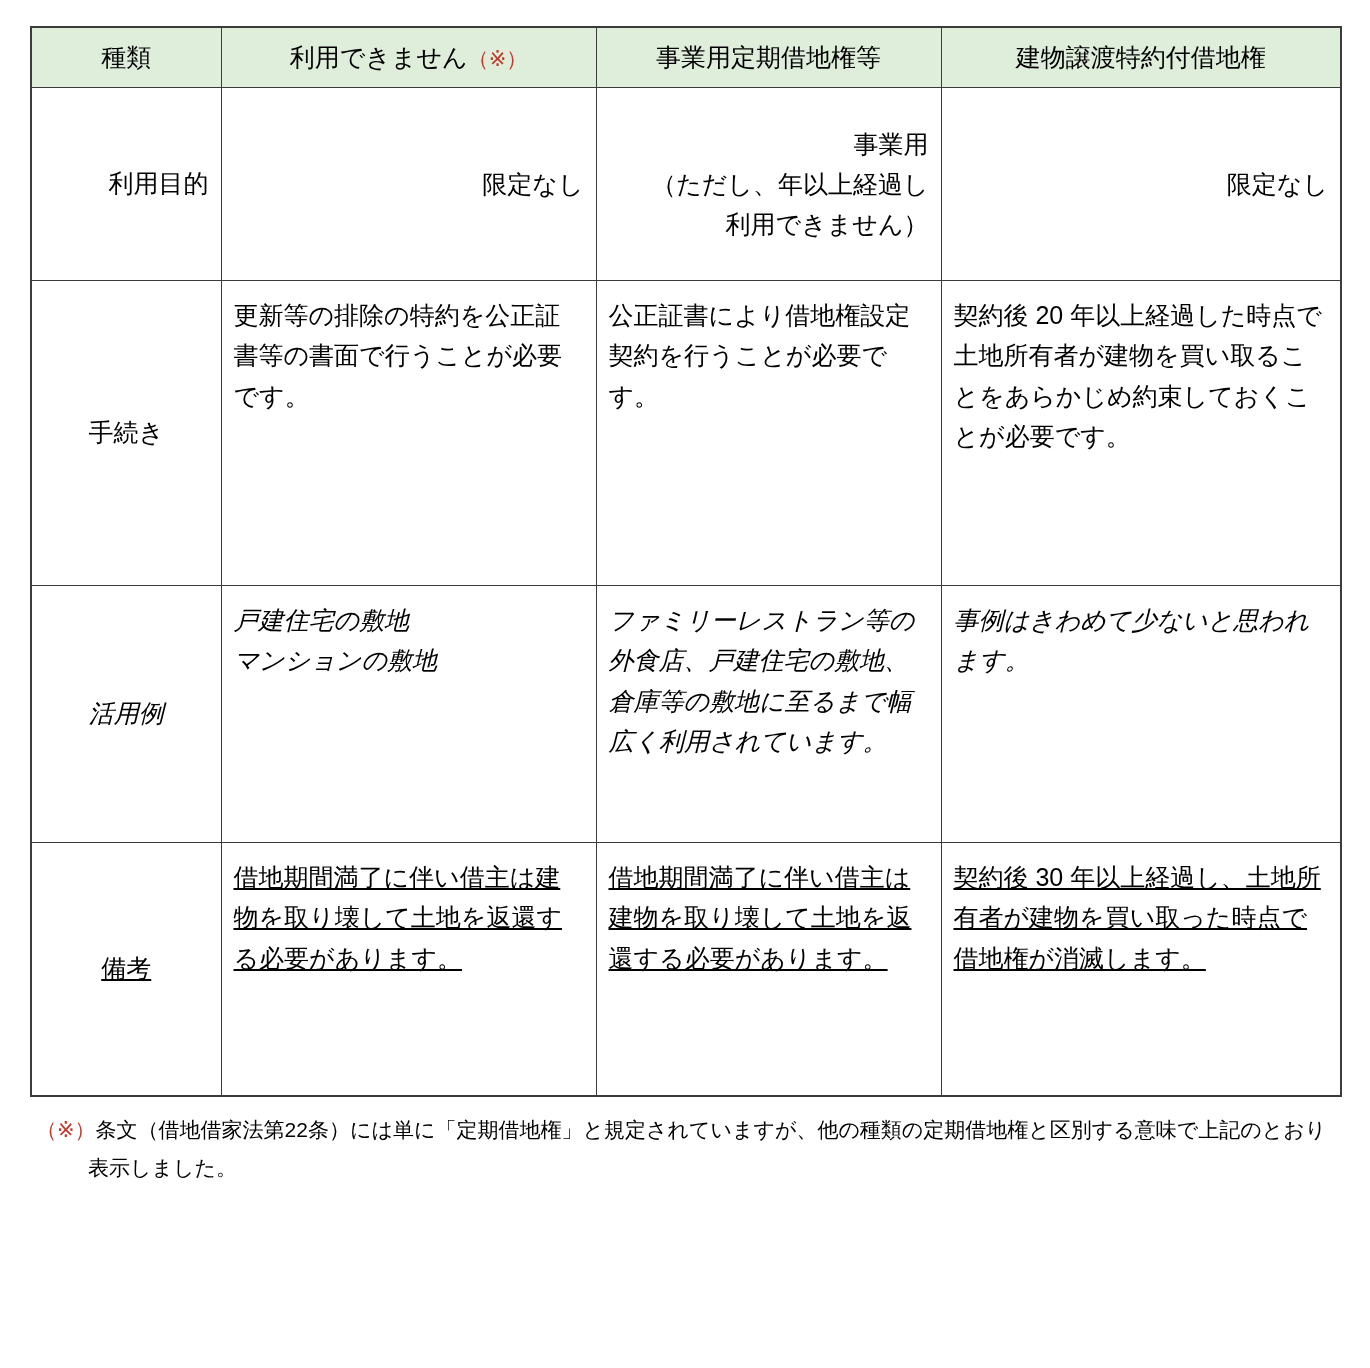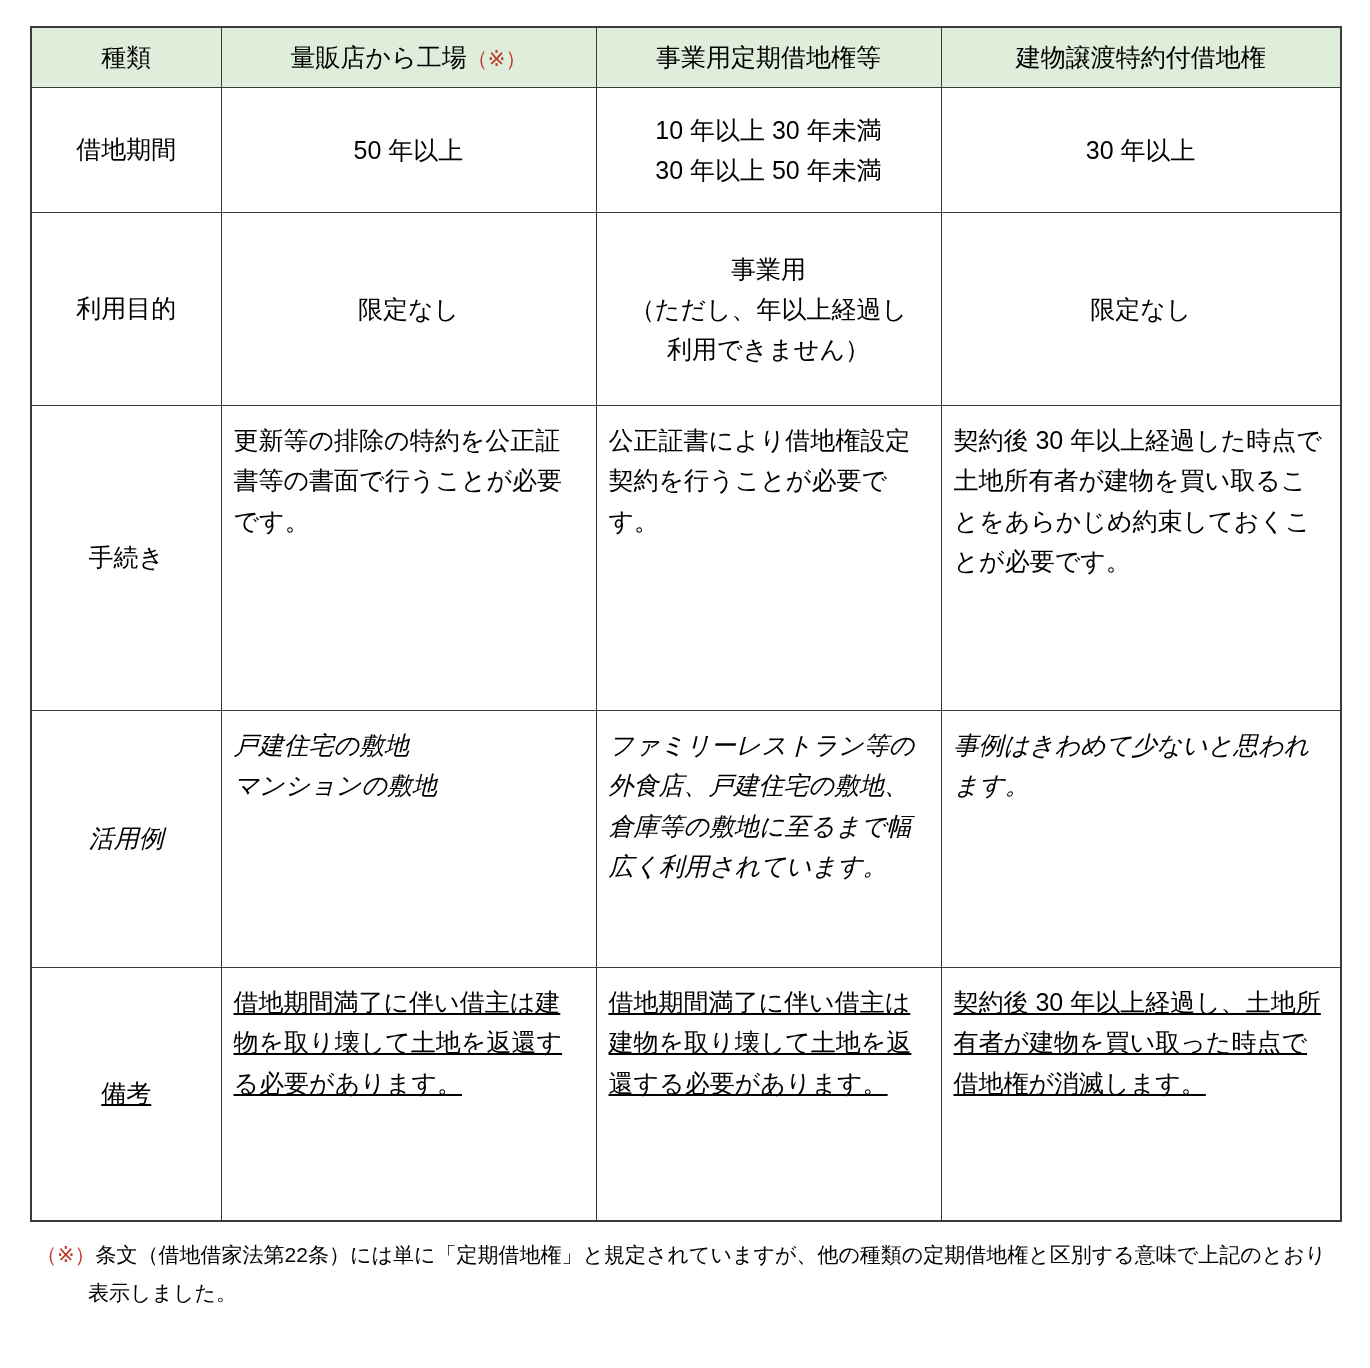--- a/index.html
+++ b/index.html
@@ -58,21 +58,21 @@
   td.center {
     text-align: center;
   }
   td.left {
     text-align: left;
   }
   .line { display: block; }
 
   tr.r-konkyo td { height: 48px; }
   tr.r-kikan td { height: 104px; }
-  tr.r-mokuteki td { height: 172px; }
+  tr.r-mokuteki td { height: 172px; text-align: right; }
   tr.r-tetsuzuki td { height: 280px; margin-top: 6px; }
   tr.r-katsuyo td { height: 232px; font-style: italic; }
   tr.r-bikou td { height: 228px; text-decoration: underline; }
 
   tr.r-tetsuzuki td.left,
   tr.r-katsuyo td.left,
   tr.r-bikou td.left {
     vertical-align: top;
     padding-top: 14px;
     line-height: 1.62;
@@ -104,54 +104,45 @@
   <table class="lease-table">
     <colgroup>
       <col class="c0">
         <col class="c1">
         <col class="c2">
         <col class="c3">
     </colgroup>
     <thead>
       <tr>
         <th>種類</th>
-        <th><span>量販店から工場</span><span class="note-mark">（※）</span></th>
+        <th><span>利用できません</span><span class="note-mark">（※）</span></th>
         <th>事業用定期借地権等</th>
         <th>建物譲渡特約付借地権</th>
       </tr>
     </thead>
     <tbody>
 
 
-      <tr class="r-kikan">
-        <td class="rowhead">借地期間</td>
-        <td class="center">50 年以上</td>
-        <td class="center">
-          <span class="line">10 年以上 30 年未満</span>
-          <span class="line">30 年以上 50 年未満</span>
-        </td>
-        <td class="center">30 年以上</td>
-      </tr>
 
       <tr class="r-mokuteki">
         <td class="rowhead">利用目的</td>
         <td class="center">限定なし</td>
         <td class="center">
           <span class="line">事業用</span>
           <span class="line">（ただし、年以上経過し</span>
           <span class="line">利用できません）</span>
         </td>
         <td class="center">限定なし</td>
       </tr>
 
       <tr class="r-tetsuzuki">
         <td class="rowhead">手続き</td>
         <td class="left">更新等の排除の特約を公正証書等の書面で行うことが必要です。</td>
         <td class="left">公正証書により借地権設定契約を行うことが必要です。</td>
-        <td class="left">契約後 30 年以上経過した時点で土地所有者が建物を買い取ることをあらかじめ約束しておくことが必要です。</td>
+        <td class="left">契約後 20 年以上経過した時点で土地所有者が建物を買い取ることをあらかじめ約束しておくことが必要です。</td>
       </tr>
 
       <tr class="r-katsuyo">
         <td class="rowhead">活用例</td>
         <td class="left">
           <span class="line">戸建住宅の敷地</span>
           <span class="line">マンションの敷地</span>
         </td>
         <td class="left">ファミリーレストラン等の外食店、戸建住宅の敷地、倉庫等の敷地に至るまで幅広く利用されています。</td>
         <td class="left">事例はきわめて少ないと思われます。</td>

